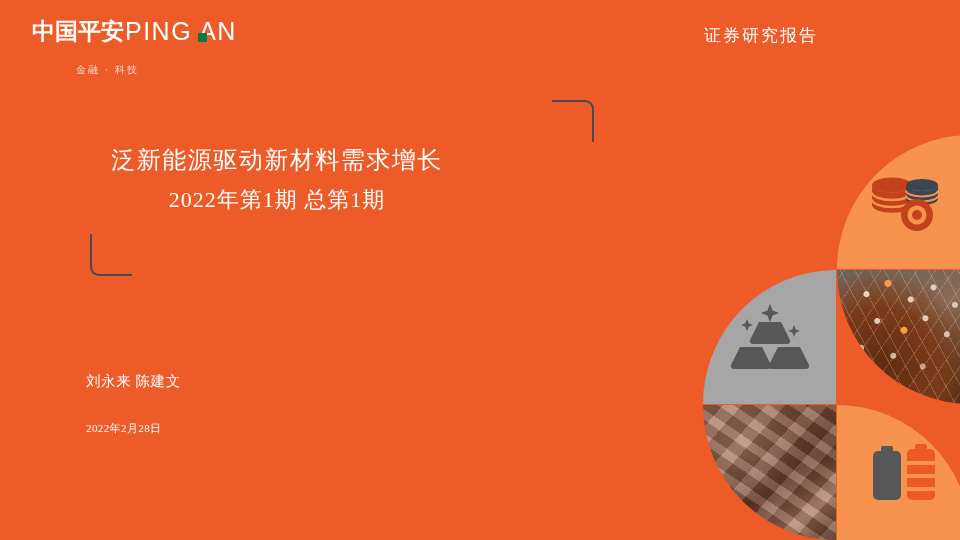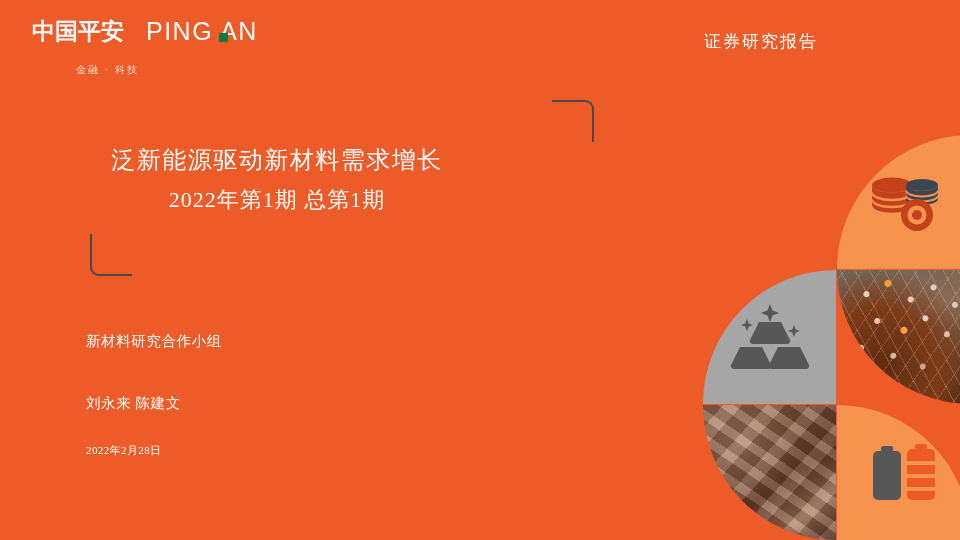--- a/index.html
+++ b/index.html
@@ -19,21 +19,21 @@
   
   .logo {
     position: absolute;
     left: 32px;
     top: 18px;
     width: 260px;
   }
   .logo-row {
     display: flex;
     align-items: flex-start;
-    gap: 22px;
+    gap: 1px;
     height: 26px;
   }
   .logo-cn {
     font-family: "Liberation Sans", "DejaVu Sans", sans-serif;
     font-size: 23px;
     font-weight: 700;
     color: #ffffff;
     letter-spacing: 0px;
     line-height: 26px;
     white-space: nowrap;
@@ -64,21 +64,21 @@
     font-size: 10px;
     color: #f7d9cb;
     letter-spacing: 2px;
     white-space: nowrap;
   }
 
   
   .report-tag {
     position: absolute;
     right: 142px;
-    top: 30px;
+    top: 24px;
     font-size: 17px;
     color: #ffffff;
     letter-spacing: 2px;
     white-space: nowrap;
   }
 
   
   .bracket {
     position: absolute;
     width: 42px;
@@ -237,21 +237,20 @@
 
   <div class="bracket bracket-tr"></div>
   <div class="bracket bracket-bl"></div>
 
   <div class="title-block">
     <div class="sub-title">泛新能源驱动新材料需求增长</div>
     <div class="issue-line">2022年第1期  总第1期</div>
   </div>
 
   <div class="author-block">
-    <div class="org">新材料研究合作小组</div>
     <div class="names">刘永来  陈建文</div>
     <div class="date">2022年2月28日</div>
   </div>
 
   <div class="mosaic">
 
     <div class="tile" style="left:282px; top:135px; width:134px; height:134px;">
       <div class="inner rc-tl" style="background:#F7934E;"></div>
       <svg class="tile-icon" width="76" height="62" viewBox="0 0 76 62">
         <g class="ic-dkor" fill="#C3421A">

